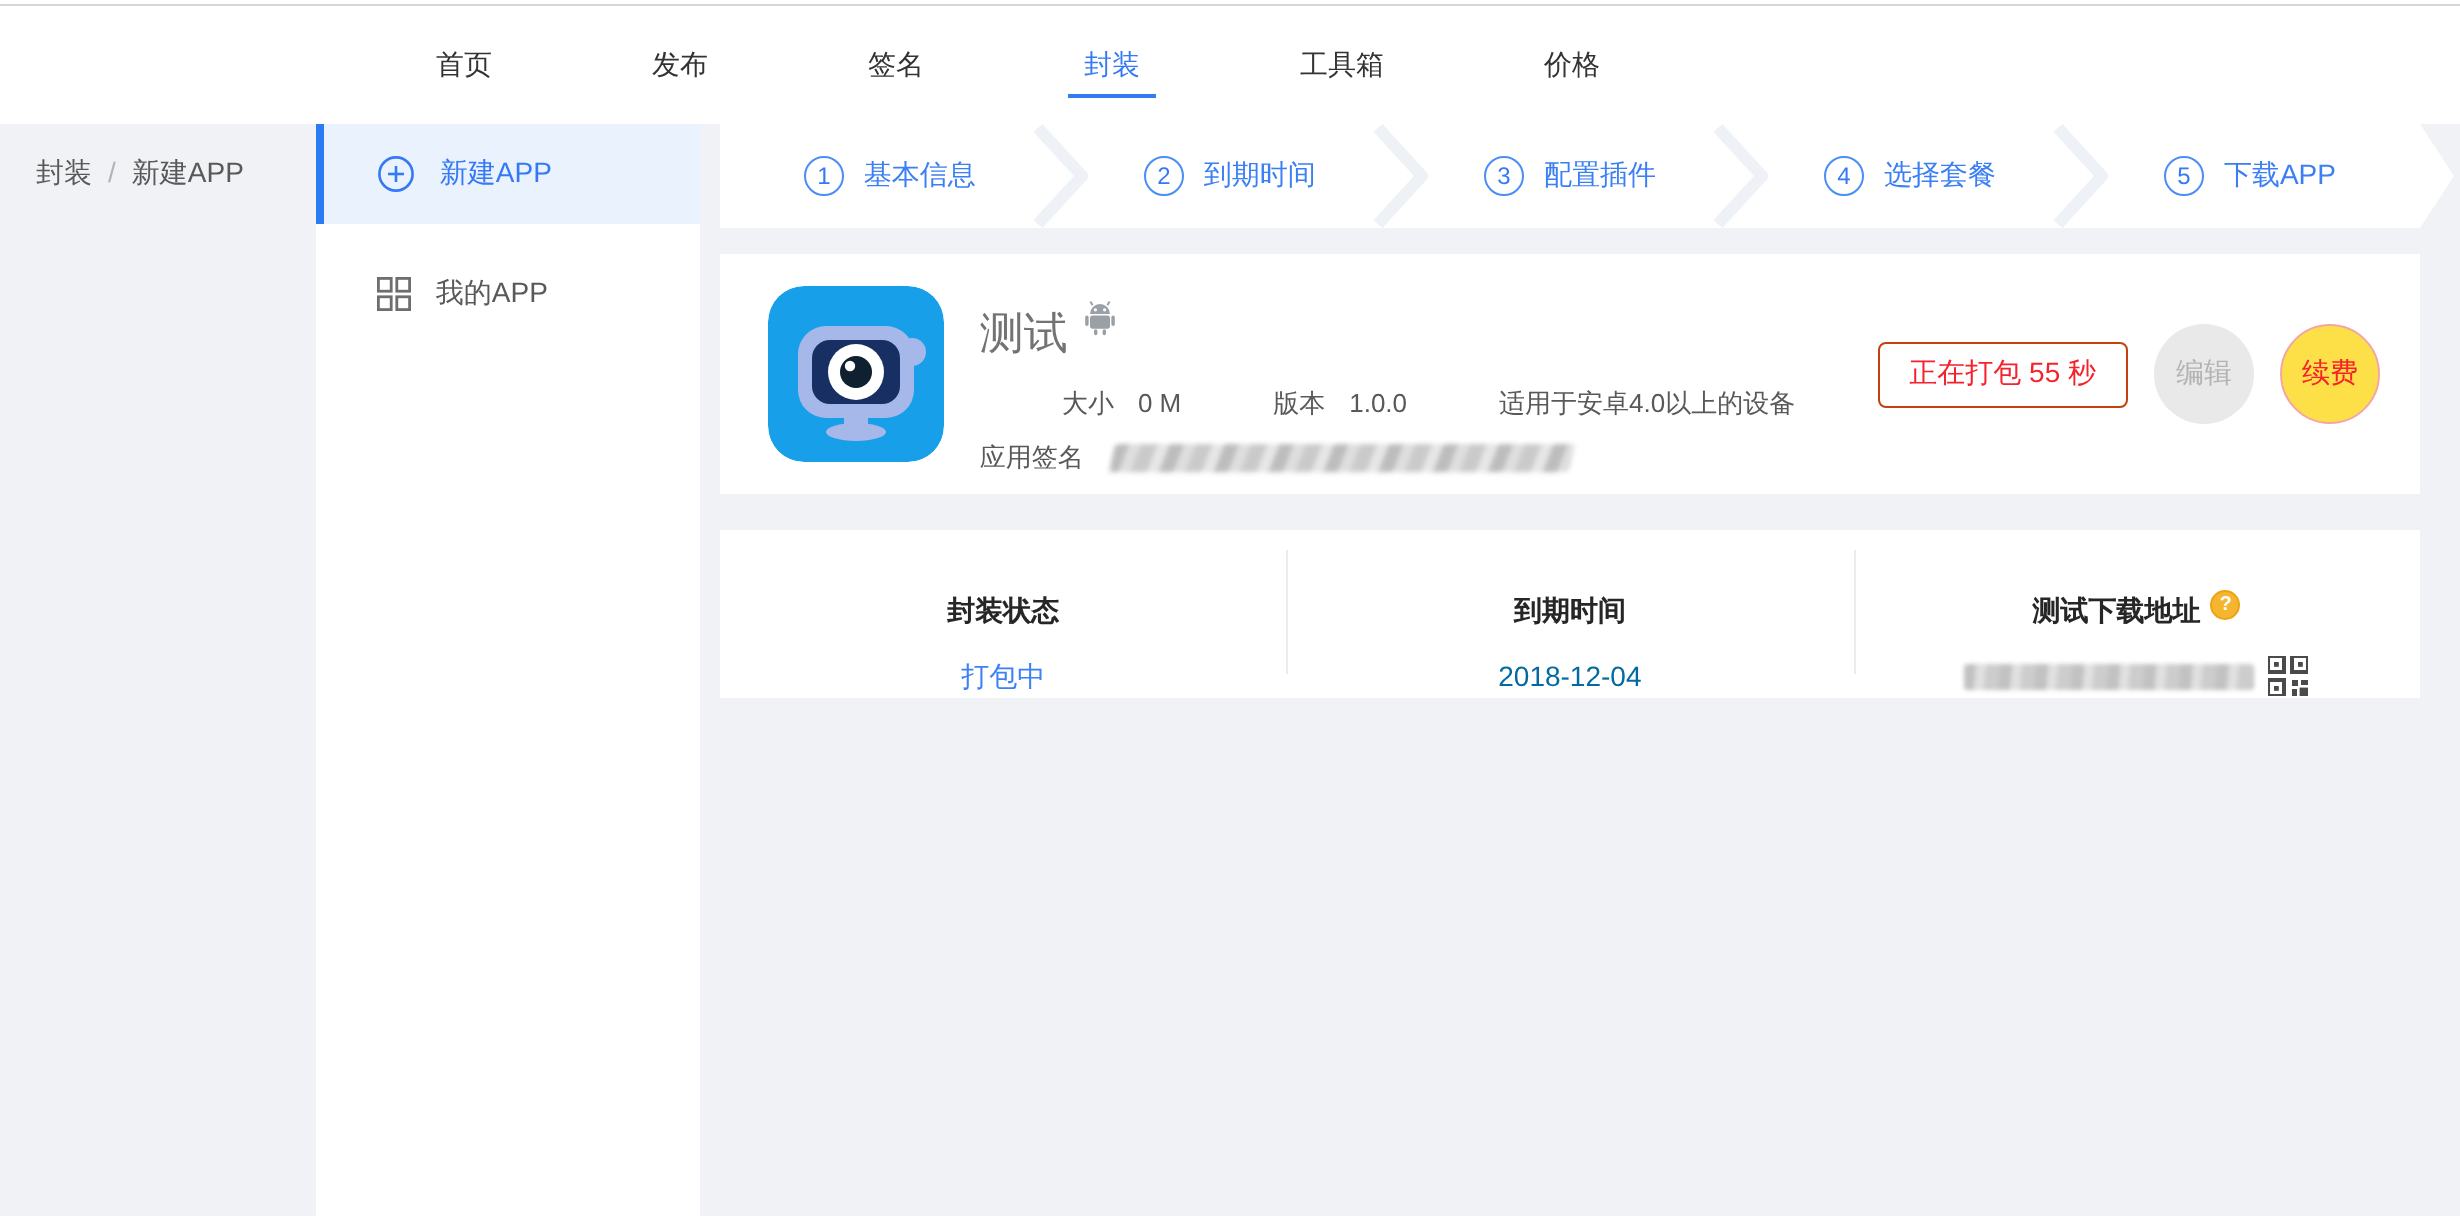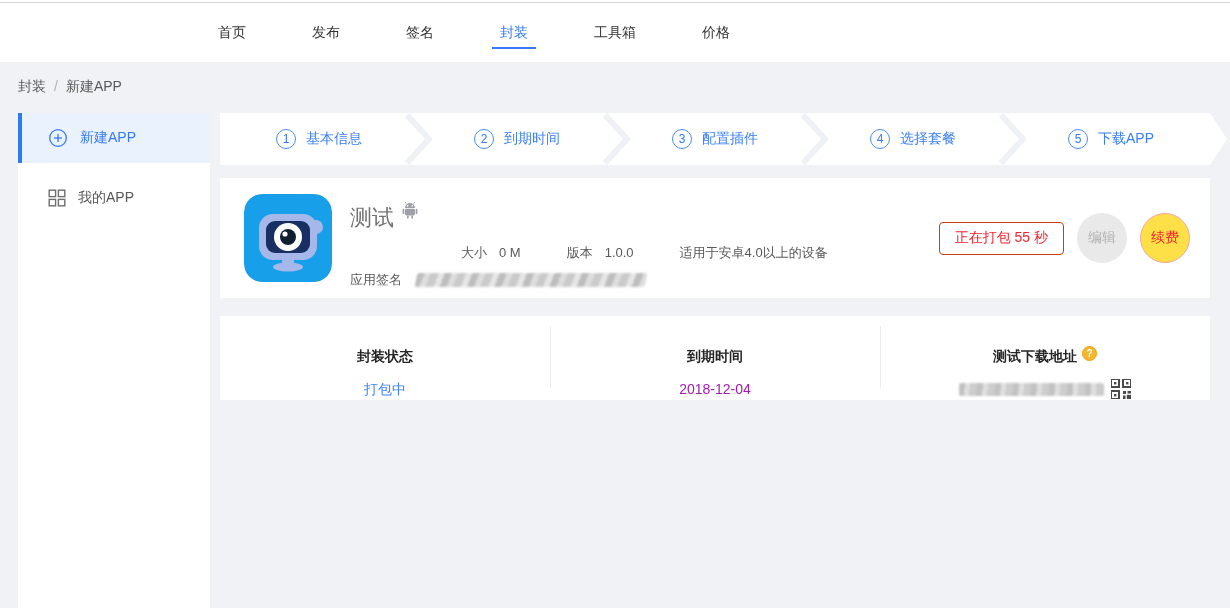--- a/index.html
+++ b/index.html
@@ -3,28 +3,28 @@
 <meta charset="utf-8">
 <style>
   * { margin:0; padding:0; box-sizing:border-box; }
   html,body { width:1230px; height:608px; }
   body { font-family:"Liberation Sans","DejaVu Sans",sans-serif; background:#fff; overflow:hidden; }
   .screen { width:1230px; height:608px; display:flex; flex-direction:column; }
 
   
   .topbar { height:62px; background:#fff; position:relative; flex:0 0 auto; }
   .topbar::before { content:""; position:absolute; top:2px; left:0; right:0; height:1px; background:#d6d6d6; }
-  .nav { display:flex; align-items:center; height:100%; padding-left:210px; gap:50px; }
+  .nav { display:flex; align-items:center; height:100%; padding-left:210px; gap:64px; }
   .nav-item { font-size:14px; color:#333; cursor:pointer; padding-top:4px; }
   .nav-item .lbl { padding:0 8px 7px; }
   .nav-item.active { color:#3579f6; }
   .nav-item.active .lbl { border-bottom:2px solid #3579f6; }
 
   
-  .page { flex:1; background:#f0f2f5; display:flex; flex-direction:column; min-height:0; }
+  .page { flex:1; background:#f0f2f5; display:flex; flex-direction:row; min-height:0; }
   .breadcrumb { padding:16px 18px 17px; font-size:14px; color:#595959; }
   .breadcrumb .sep { color:#b3b3b3; margin:0 8px; }
 
   .layout { flex:1; display:flex; align-items:stretch; min-height:0; }
 
   
   .sidebar { width:192px; margin-left:18px; background:#fff; flex:0 0 auto; }
   .side-item { height:50px; display:flex; align-items:center; padding-left:30px; font-size:14px;
                color:#595959; cursor:pointer; position:relative; }
   .side-item .icon { display:inline-flex; margin-right:12px; }
@@ -64,21 +64,21 @@
   .circle-btn { width:50px; height:50px; border-radius:50%; display:flex; align-items:center; justify-content:center;
                 font-size:14px; margin-left:13px; cursor:pointer; }
   .edit-btn { background:#e9e9e9; color:#b3b3b3; border:none; }
   .renew-btn { background:#fde047; border:1px solid #f3a6a6; color:#f5222d; }
 
   
   .status-card { background:#fff; height:84px; margin-top:18px; display:flex; }
   .scol { flex:1; text-align:center; padding-top:32px; position:relative; }
   .scol + .scol::before { content:""; position:absolute; left:0; top:10px; bottom:12px; width:1px; background:#ececec; }
   .scol-title { font-size:14px; font-weight:bold; color:#262626; }
-  .scol-value { margin-top:15px; font-size:14px; color:#a21caf; }
+  .scol-value { margin-top:15px; font-size:14px; color:#0369a1; }
   .scol-value.blue { color:#3b82f6; }
   .coin { display:inline-flex; width:15px; height:15px; border-radius:50%; background:#f6b52e; border:1px solid #eaa416;
           color:#fff; font-size:10px; font-weight:bold; align-items:center; justify-content:center;
           vertical-align:top; margin-left:5px; margin-top:-2px; }
   .url-row { margin-top:13px; display:flex; align-items:center; justify-content:center; }
   .blur-url { display:inline-block; width:145px; height:13px; border-radius:2px;
               background:repeating-linear-gradient(95deg,#c2c2c2 0 6px,#e0e0e0 6px 11px,#cdcdcd 11px 18px);
               filter:blur(1.1px); }
   .qr { margin-left:7px; display:inline-flex; }
 </style>

